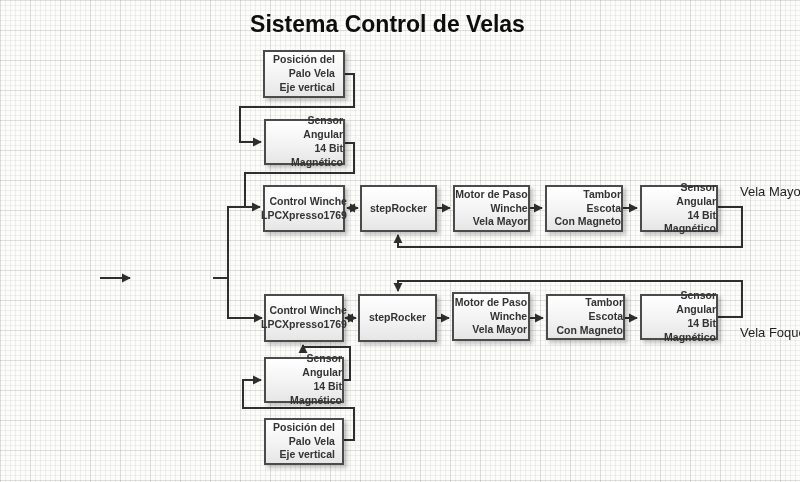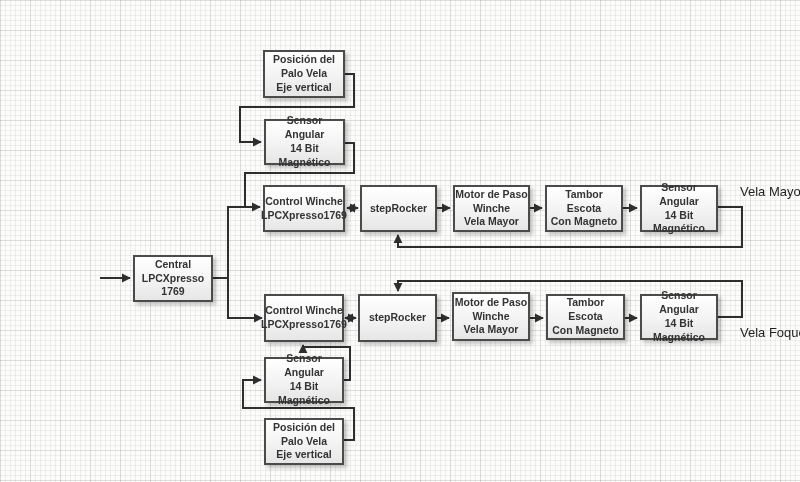--- a/index.html
+++ b/index.html
@@ -12,38 +12,39 @@
       repeating-linear-gradient(to right, rgba(0,0,0,0.075) 0 1px, transparent 1px 30px),
       repeating-linear-gradient(to bottom, rgba(0,0,0,0.07) 0 1px, transparent 1px 30px),
       #fcfcfa;
   }
   .title{
     position:absolute;left:0;top:11px;width:775px;text-align:center;
     font-size:23px;font-weight:bold;color:#0d0d0d;letter-spacing:0px;
   }
   .node{
     position:absolute;display:flex;align-items:center;justify-content:center;
-    text-align:center;white-space:pre-line;
+    text-align:right;white-space:pre-line;
     font-size:10.5px;font-weight:bold;line-height:1.32;color:#333;
     background:linear-gradient(180deg,#ffffff 0%,#f3f3f3 55%,#e6e6e6 100%);
     border:2px solid #4b4b4b;
     box-shadow:3px 3px 4px rgba(0,0,0,0.22);
     box-sizing:border-box;
   }
   .side-label{
     position:absolute;font-size:13px;color:#1f1f1f;white-space:nowrap;
   }
   svg.wires{position:absolute;left:0;top:0;width:800px;height:482px;}
   svg.wires polyline, svg.wires line{fill:none;stroke:#2e2e2e;stroke-width:2;}
 </style>
 </head>
 <body>
 
 <div class="canvas">
 
+  <div class="title">Sistema Control de Velas</div>
 
   <svg class="wires" xmlns="http://www.w3.org/2000/svg">
     <defs>
       <marker id="ah" viewBox="0 0 10 10" refX="9" refY="5" markerWidth="4.6" markerHeight="5.2" orient="auto-start-reverse">
         <path d="M 0 0 L 10 5 L 0 10 z" fill="#2e2e2e"></path>
       </marker>
     </defs>
 
     <line x1="100" y1="278" x2="130" y2="278" marker-end="url(#ah)"></line>
 
@@ -66,22 +67,20 @@
     <line x1="437" y1="318" x2="449" y2="318" marker-end="url(#ah)"></line>
     <line x1="530" y1="318" x2="543" y2="318" marker-end="url(#ah)"></line>
     <line x1="625" y1="318" x2="637" y2="318" marker-end="url(#ah)"></line>
     <polyline points="718,317 742,317 742,281 398,281 398,291" marker-end="url(#ah)"></polyline>
 
     <polyline points="343,380 350,380 350,347 303,347 303,345" marker-end="url(#ah)"></polyline>
 
     <polyline points="343,440 354,440 354,408 243,408 243,380 261,380" marker-end="url(#ah)"></polyline>
   </svg>
 
-  <div class="node" style="left:133px;top:255px;width:80px;height:47px;">Central
-LPCXpresso 1769</div>
 
   <div class="node" style="left:263px;top:50px;width:82px;height:48px;">Posición del
 Palo Vela
 Eje vertical</div>
   <div class="node" style="left:264px;top:119px;width:81px;height:46px;">Sensor Angular
 14 Bit Magnético</div>
 
   <div class="node" style="left:263px;top:185px;width:82px;height:47px;">Control Winche
 LPCXpresso1769</div>
   <div class="node" style="left:360px;top:185px;width:77px;height:47px;">stepRocker</div>

